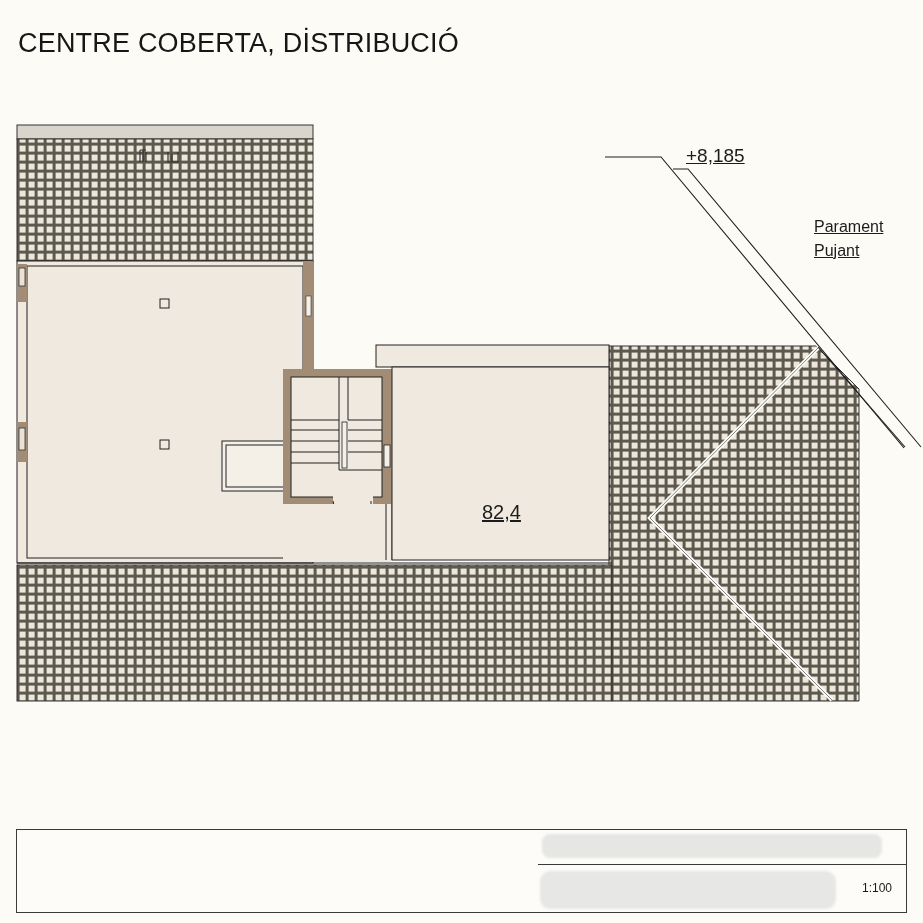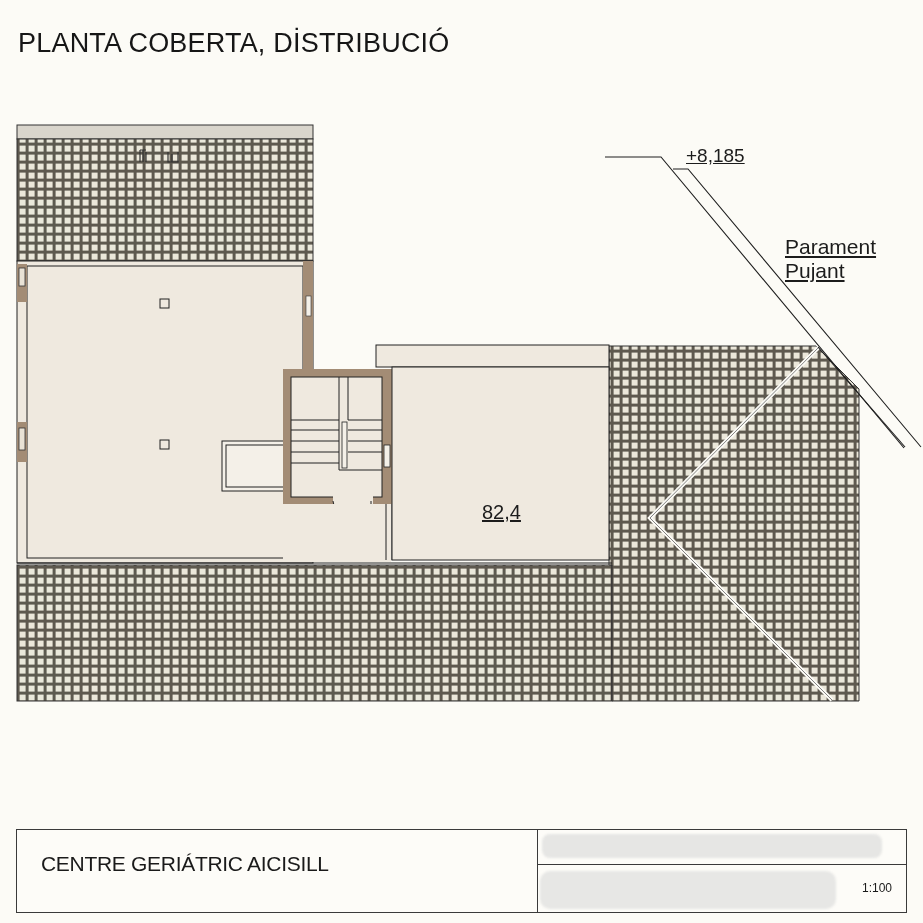--- a/index.html
+++ b/index.html
@@ -14,21 +14,21 @@
     font-size: 27px; color: #161616; letter-spacing: 0.2px;
     font-family: "Liberation Sans", sans-serif;
   }
   svg.plan { position: absolute; left: 0; top: 0; }
   .label {
     position: absolute; color: #1c1c1c;
     font-family: "Liberation Sans", sans-serif;
     text-decoration: underline;
   }
   .level { left: 686px; top: 145px; font-size: 19px; }
-  .param { left: 785px; top: 215px; font-size: 21px; line-height: 24px; margin-top: 20px; }
+  .param { left: 814px; top: 215px; font-size: 16px; line-height: 24px; }
   .area  { left: 482px; top: 501px; font-size: 20px; text-align: center; }
   .titleblock {
     position: absolute; left: 16px; top: 829px; width: 891px; height: 84px;
     border: 1px solid #3a3a3a; box-sizing: border-box; background: #fdfcf8;
   }
   .tb-left {
     position: absolute; left: 0; top: 0; width: 520px; height: 82px;
     border-right: 1px solid #3a3a3a;
   }
   .tb-project {
@@ -48,21 +48,21 @@
     position: absolute; left: 2px; top: 6px; width: 296px; height: 38px;
     background: #e7e7e5; border-radius: 10px; filter: blur(1px);
   }
   .tb-scale {
     position: absolute; right: 14px; top: 16px; font-size: 12px; color: #1a1a1a;
   }
 </style>
 </head>
 <body>
 
-<div class="title">PLANTA COBERTA, DİSTRIBUCIÓ</div>
+<div class="title">CENTRE COBERTA, DİSTRIBUCIÓ</div>
 
 <svg class="plan" width="923" height="923" viewBox="0 0 923 923">
   <defs>
     <pattern id="tiles" width="9" height="9" patternUnits="userSpaceOnUse">
       <rect width="9" height="9" fill="#5e594f"></rect>
       <rect x="1.6" y="1.6" width="6" height="6" fill="#ebe7da"></rect>
     </pattern>
   </defs>
 
   <g>
@@ -144,23 +144,20 @@
 </svg>
 
 <div class="label level">+8,185</div>
 <div class="label param">
   <div>Parament</div>
   <div>Pujant</div>
 </div>
 <div class="label area">82,4</div>
 
 <div class="titleblock">
-  <div class="tb-left">
-    <div class="tb-project">CENTRE GERIÁTRIC AICISILL</div>
-  </div>
   <div class="tb-row1">
     <div class="redact1"></div>
   </div>
   <div class="tb-row2">
     <div class="redact2"></div>
     <div class="tb-scale">1:100</div>
   </div>
 </div>
 
 </body></html>

